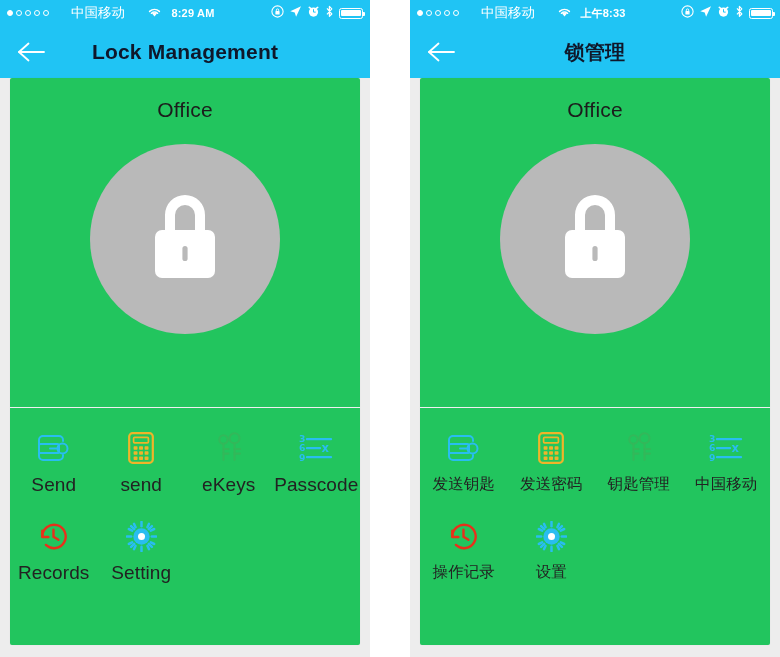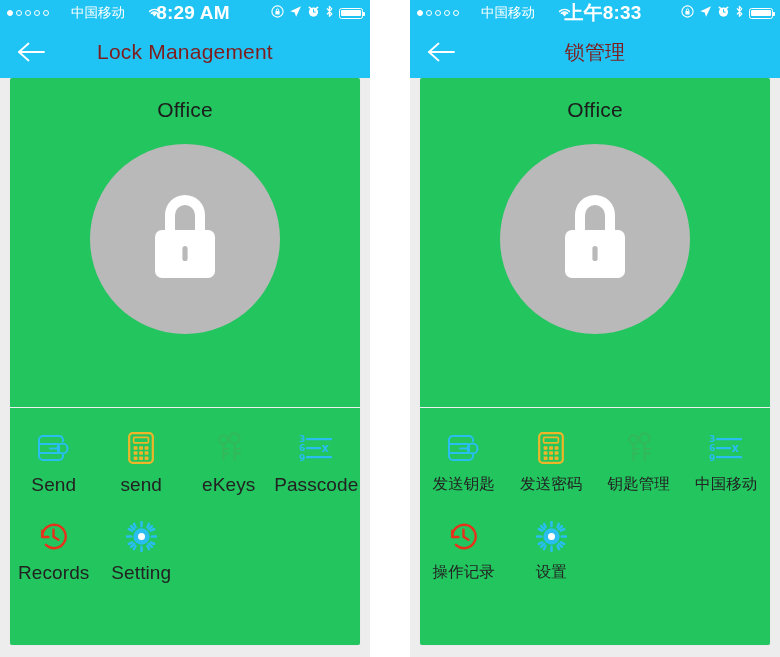--- a/index.html
+++ b/index.html
@@ -54,21 +54,21 @@
   .carrier {
     font-size: 13.5px;
     letter-spacing: 0px;
     font-family: "DejaVu Sans", sans-serif;
   }
   .wifi-ico { display: block; }
   .sb-time {
     position: absolute;
     left: 16px; right: 0;
     text-align: center;
-    font-size: 19px;
+    font-size: 11px;
     font-weight: bold;
     letter-spacing: 0.2px;
     pointer-events: none;
   }
   .sb-right {
     margin-left: auto;
     display: flex;
     align-items: center;
     gap: 5px;
     z-index: 2;
@@ -106,23 +106,23 @@
   }
   .back-btn {
     position: absolute;
     left: 10px;
     width: 44px; height: 44px;
     display: flex; align-items: center; justify-content: center;
   }
   .nav-title {
     width: 100%;
     text-align: center;
-    color: #7f1d1d;
+    color: #0f172a;
     font-size: 21px;
-    font-weight: normal;
+    font-weight: bold;
     letter-spacing: 0.2px;
   }
   .nav-title.cjk { font-family: "DejaVu Sans", sans-serif; font-size: 20px; }
 
   
   .card {
     position: absolute;
     left: 10px; right: 10px;
     top: 78px;
     bottom: 12px;

